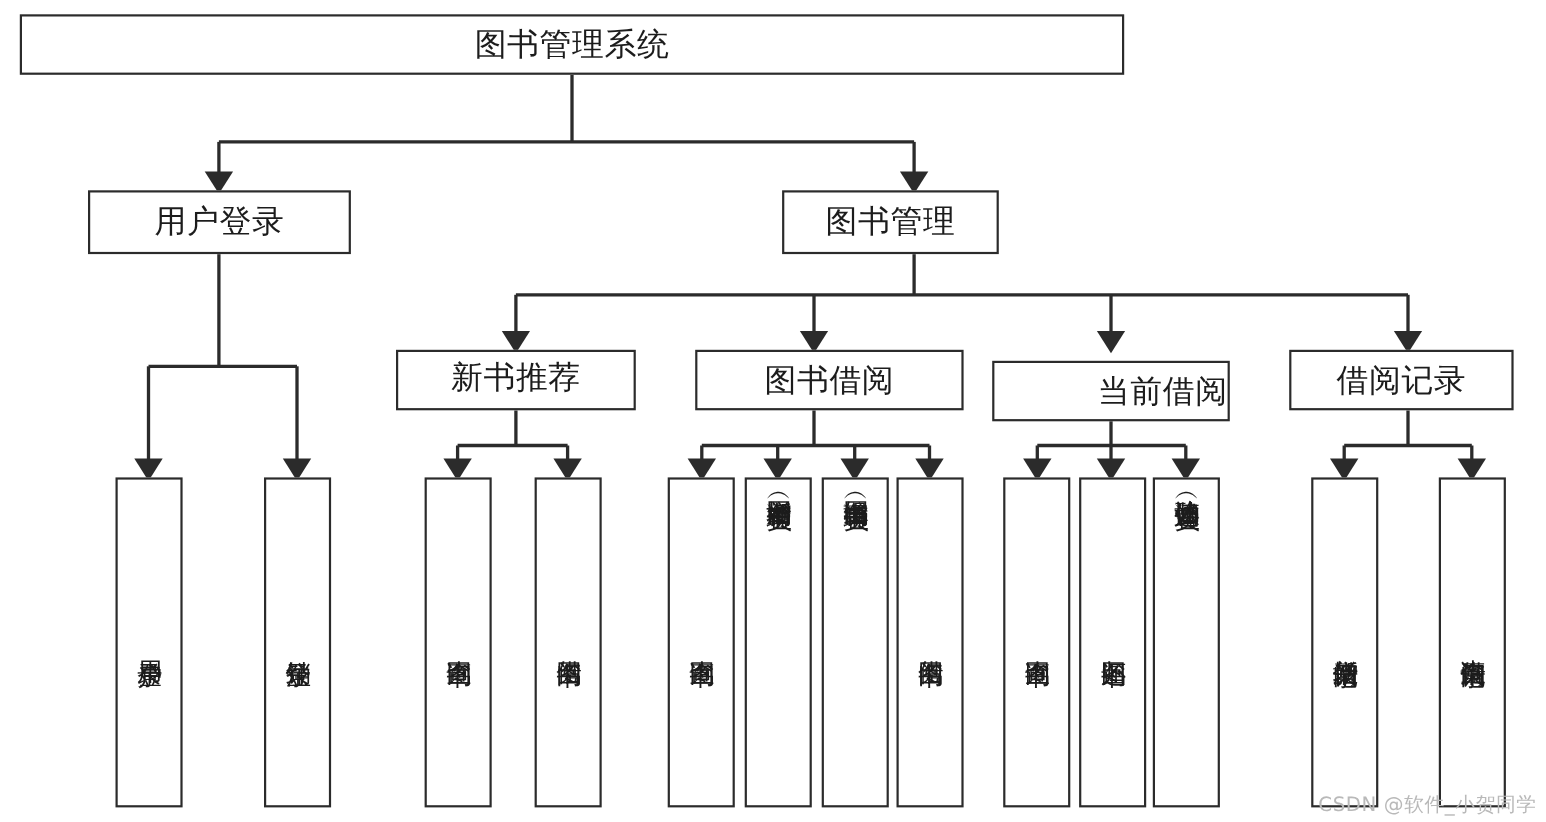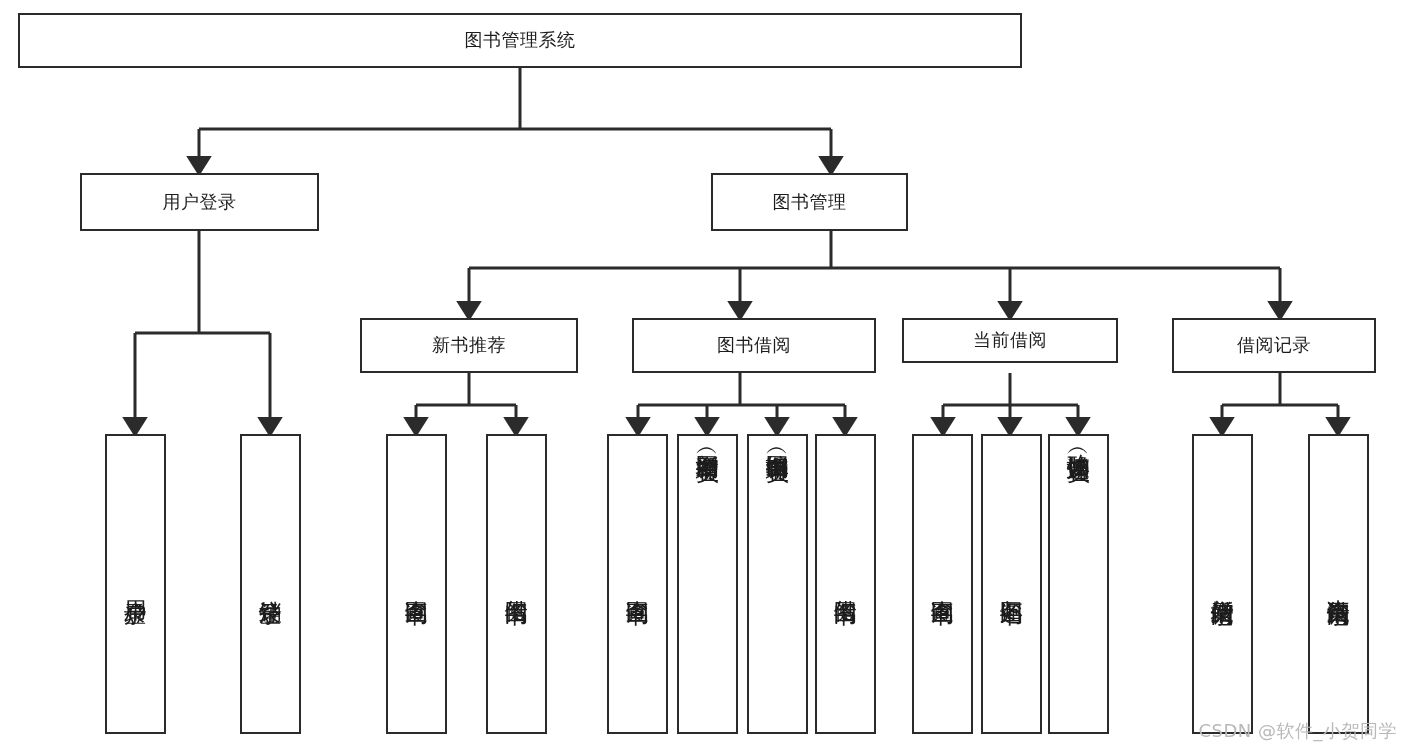--- a/index.html
+++ b/index.html
@@ -27,21 +27,21 @@
   .node-box {
     position: absolute;
     box-sizing: border-box;
     border: 2.2px solid #2b2b2b;
     background: #ffffff;
     display: flex;
     align-items: center;
     justify-content: center;
   }
   .node-label {
-    font-size: 18px;
+    font-size: 29px;
     color: #1c1c1c;
     line-height: 1.15;
     letter-spacing: 0.5px;
     white-space: nowrap;
   }
   .leaf-box {
     position: absolute;
     box-sizing: border-box;
     border: 2.2px solid #2b2b2b;
     background: #ffffff;
@@ -134,29 +134,29 @@
   </div>
 
   <div class="node-box" style="left:80px; top:173px; width:239px; height:58px;">
     <span class="node-label">用户登录</span>
   </div>
 
   <div class="node-box" style="left:711px; top:173px; width:197px; height:58px;">
     <span class="node-label">图书管理</span>
   </div>
 
-  <div class="node-box" style="left:360px; top:318px; width:218px; height:55px;">
+  <div class="node-box" style="left:360px; top:318px; width:218px; height:55px;font-family:Liberation Mono, monospace;">
     <span class="node-label">新书推荐</span>
   </div>
 
   <div class="node-box" style="left:632px; top:318px; width:244px; height:55px;">
     <span class="node-label">图书借阅</span>
   </div>
 
-  <div class="node-box" style="left:902px; top:318px; width:216px; height:45px;">
+  <div class="node-box" style="left:902px; top:328px; width:216px; height:55px;justify-content:flex-end;">
     <span class="node-label">当前借阅</span>
   </div>
 
   <div class="node-box" style="left:1172px; top:318px; width:204px; height:55px;">
     <span class="node-label">借阅记录</span>
   </div>
 
   <div class="leaf-box center-mid" style="left:105px; top:434px; width:61px; height:300px;">
     <span class="leaf-label">用户登录</span>
   </div>

